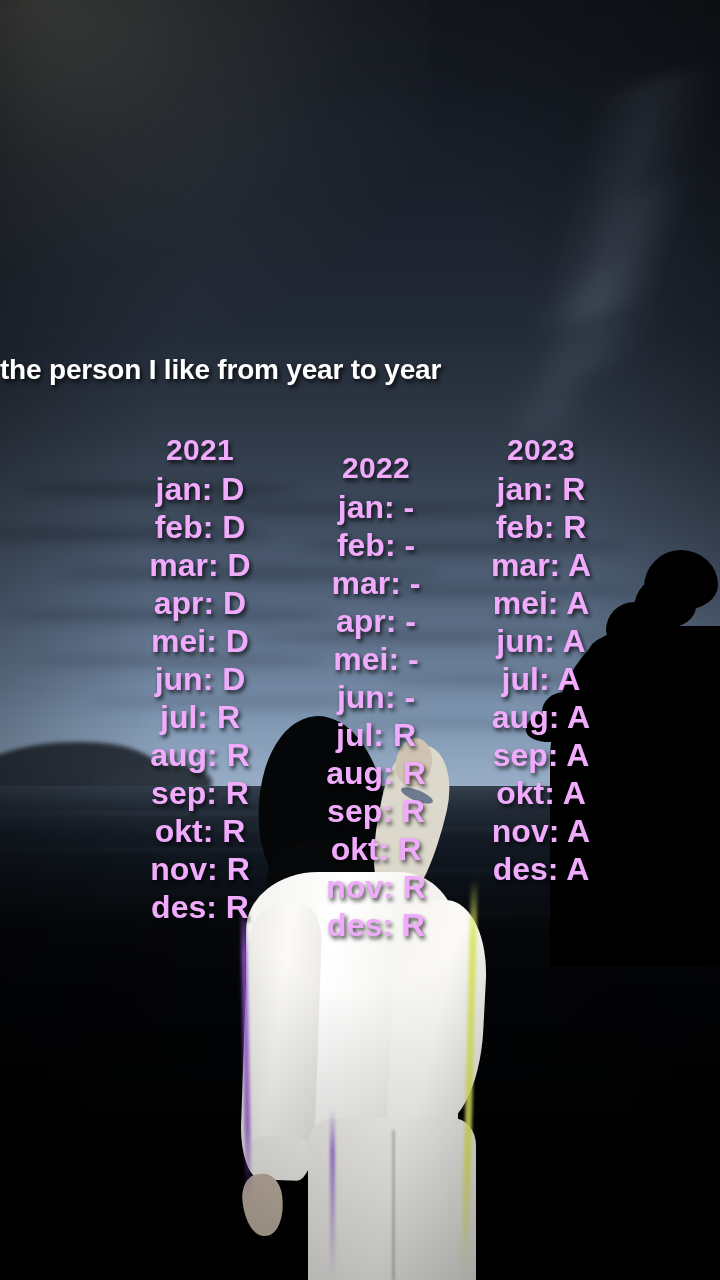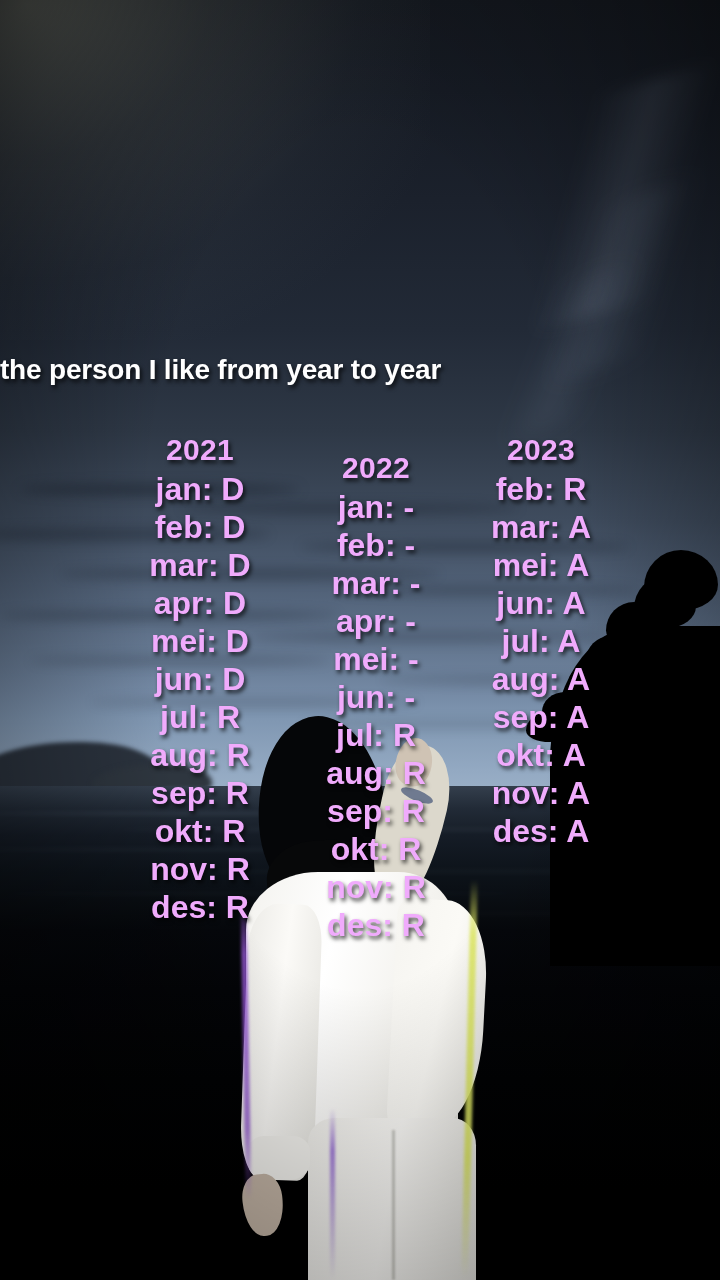--- a/index.html
+++ b/index.html
@@ -454,20 +454,21 @@
         <div class="col-row">jul: R</div>
         <div class="col-row">aug: R</div>
         <div class="col-row">sep: R</div>
         <div class="col-row">okt: R</div>
         <div class="col-row">nov: R</div>
         <div class="col-row">des: R</div>
       </div>
 
       <div class="col col-2">
         <div class="col-year">2023</div>
+        <div class="col-row">jan: R</div>
         <div class="col-row">feb: R</div>
         <div class="col-row">mar: A</div>
         <div class="col-row">mei: A</div>
         <div class="col-row">jun: A</div>
         <div class="col-row">jul: A</div>
         <div class="col-row">aug: A</div>
         <div class="col-row">sep: A</div>
         <div class="col-row">okt: A</div>
         <div class="col-row">nov: A</div>
         <div class="col-row">des: A</div>

